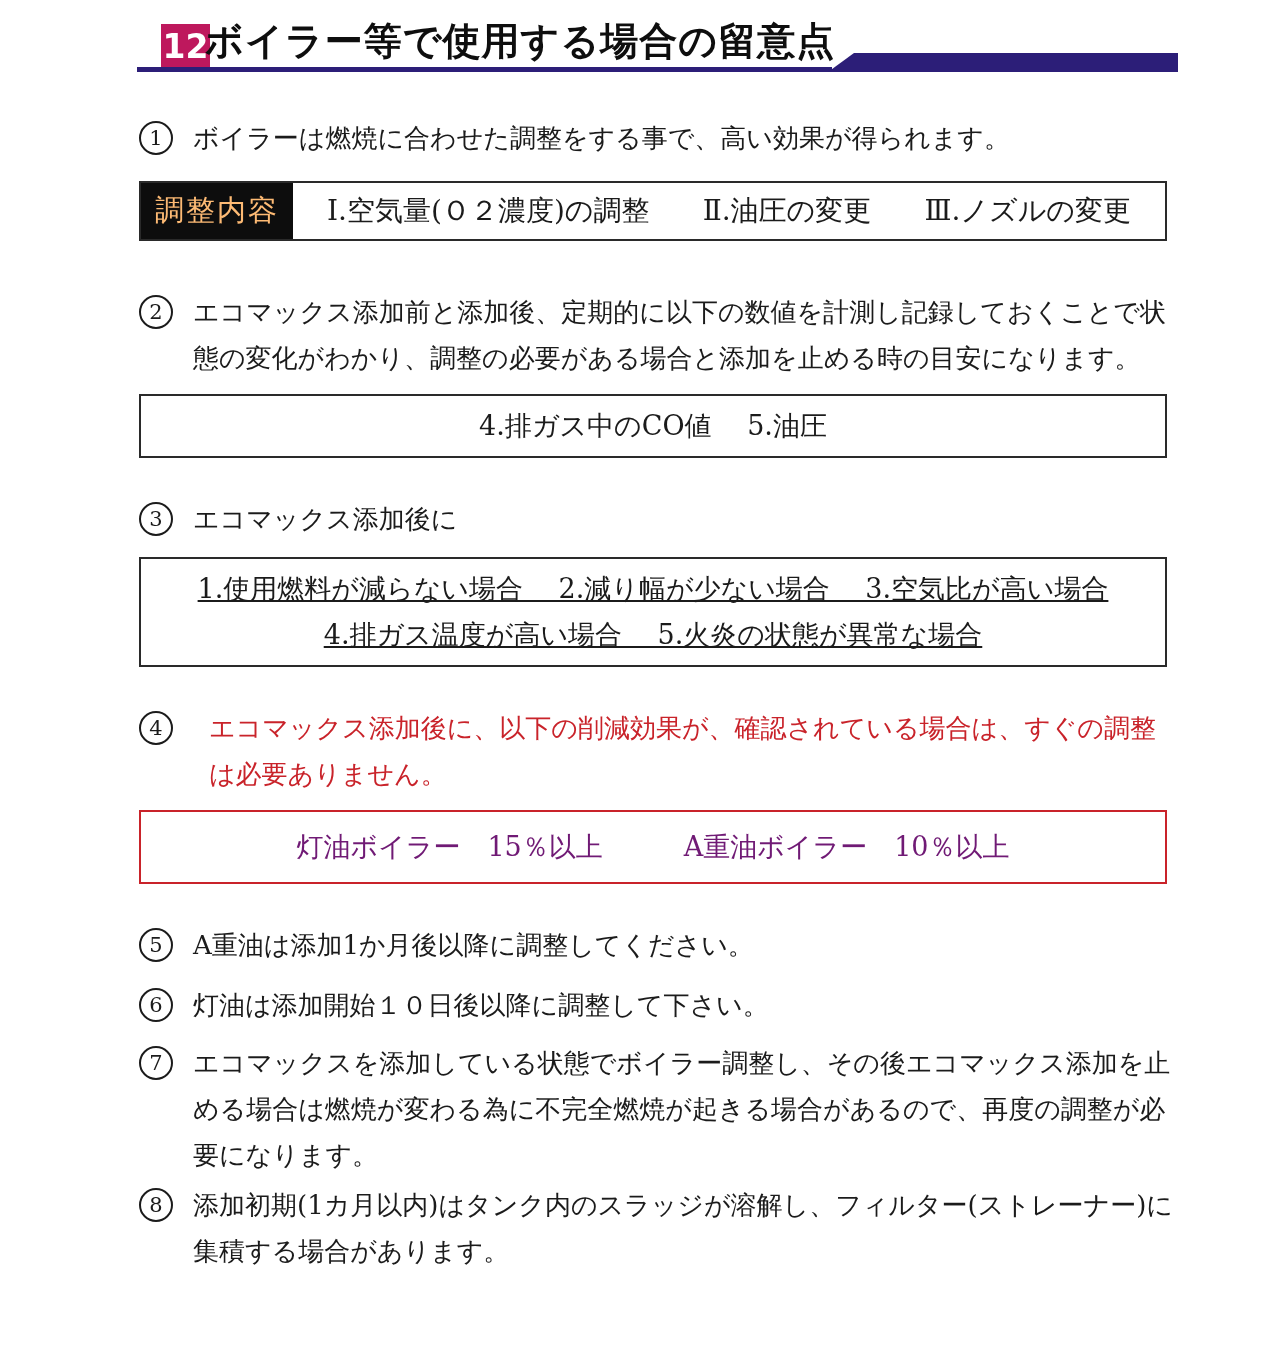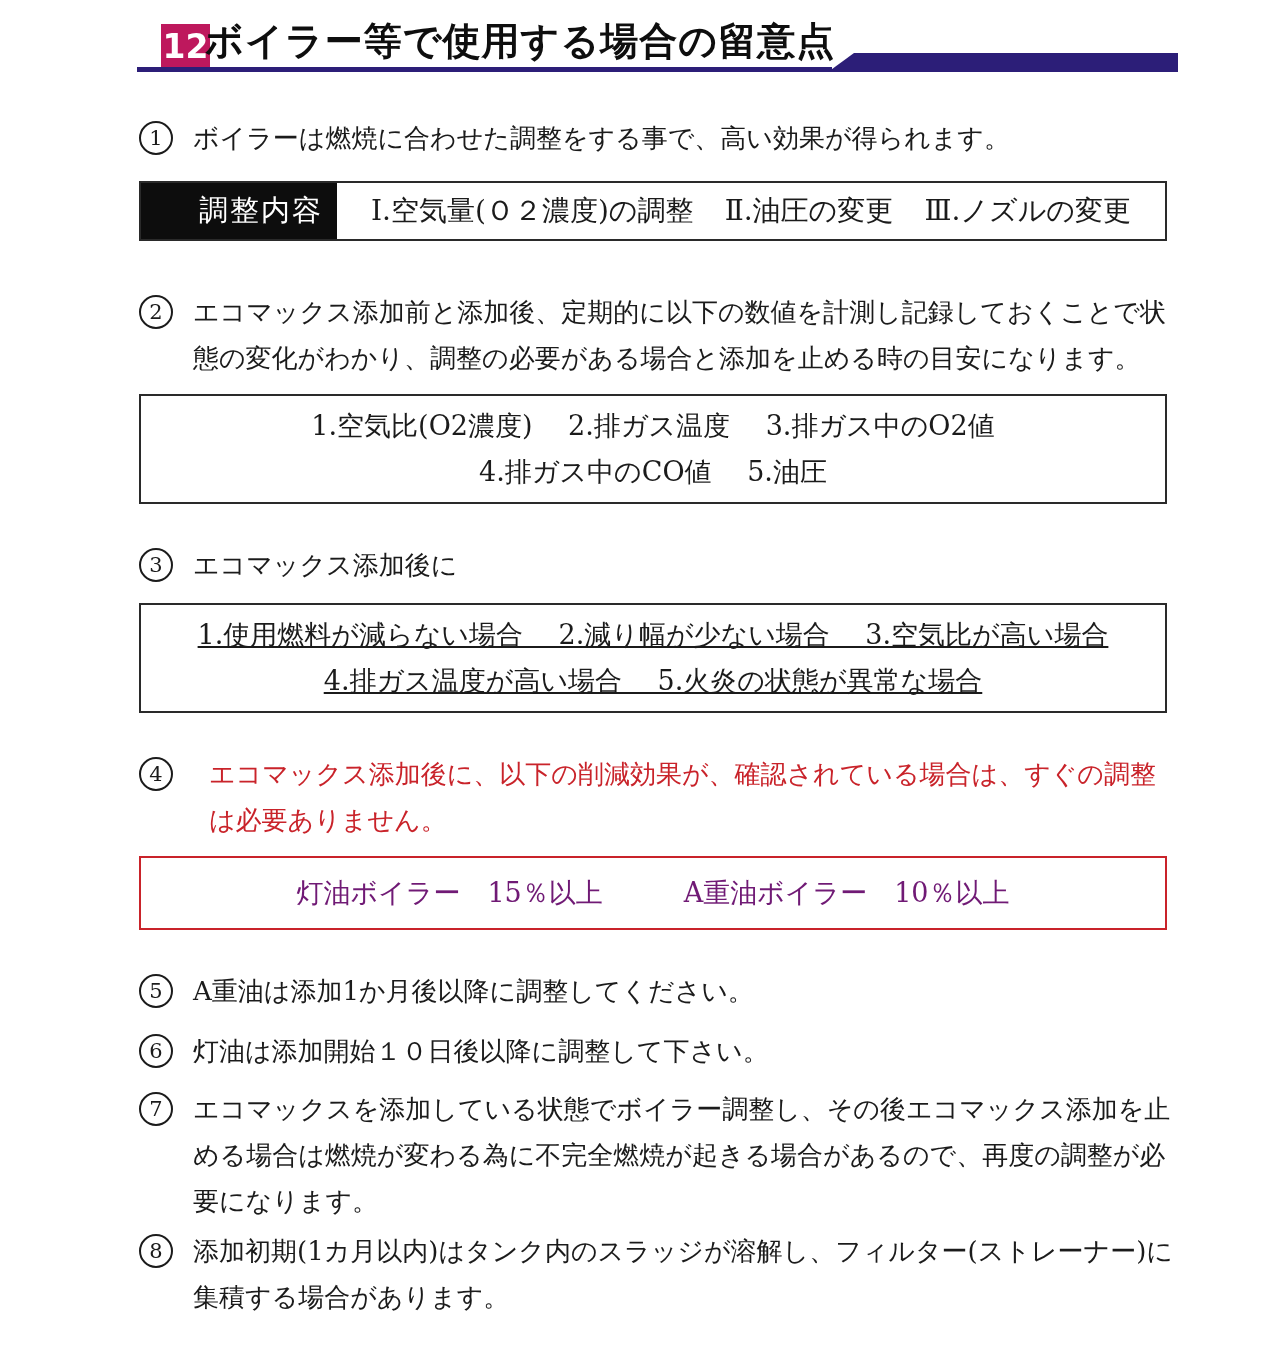--- a/index.html
+++ b/index.html
@@ -53,23 +53,23 @@
   .red-text { color:#c9232a;margin-left:16px; }
 
   
   .trow {
     display:flex; box-sizing:border-box;
     width:1028px; height:60px; margin:20px 0 0 2px;
     border:2px solid #2a2a2a; background:#ffffff;
   }
   .tlabel {
     flex:0 0 auto; width:152px;
-    background:#0d0d0d; color:#ffffff;
+    background:#0d0d0d; color:#fdba74;
     display:flex; align-items:center; justify-content:center;
-    font-size:29px; letter-spacing:2px;padding-left:44px;
+    font-size:29px; letter-spacing:2px;
   }
   .tcells {
     flex:1; display:flex; align-items:center; justify-content:space-between;
     padding:12px 34px; font-size:28px;
   }
 
   
   .box {
     box-sizing:border-box; width:1028px; margin-left:2px;
     border:2px solid #2a2a2a;
@@ -116,21 +116,20 @@
       <span>Ⅲ.ノズルの変更</span>
     </div>
   </div>
 
   <div class="item mt-item2">
     <span class="cnum">2</span>
     <div class="text">エコマックス添加前と添加後、定期的に以下の数値を計測し記録しておくことで状態の変化がわかり、調整の必要がある場合と添加を止める時の目安になります。</div>
   </div>
 
   <div class="box mt-box1">
-    <div>1.空気比(O2濃度)　 2.排ガス温度　 3.排ガス中のO2値</div>
     <div>4.排ガス中のCO値　 5.油圧</div>
   </div>
 
   <div class="item mt-item3">
     <span class="cnum">3</span>
     <div class="text">エコマックス添加後に</div>
   </div>
 
   <div class="box mt-box2">
     <div>1.使用燃料が減らない場合　 2.減り幅が少ない場合　 3.空気比が高い場合</div>

